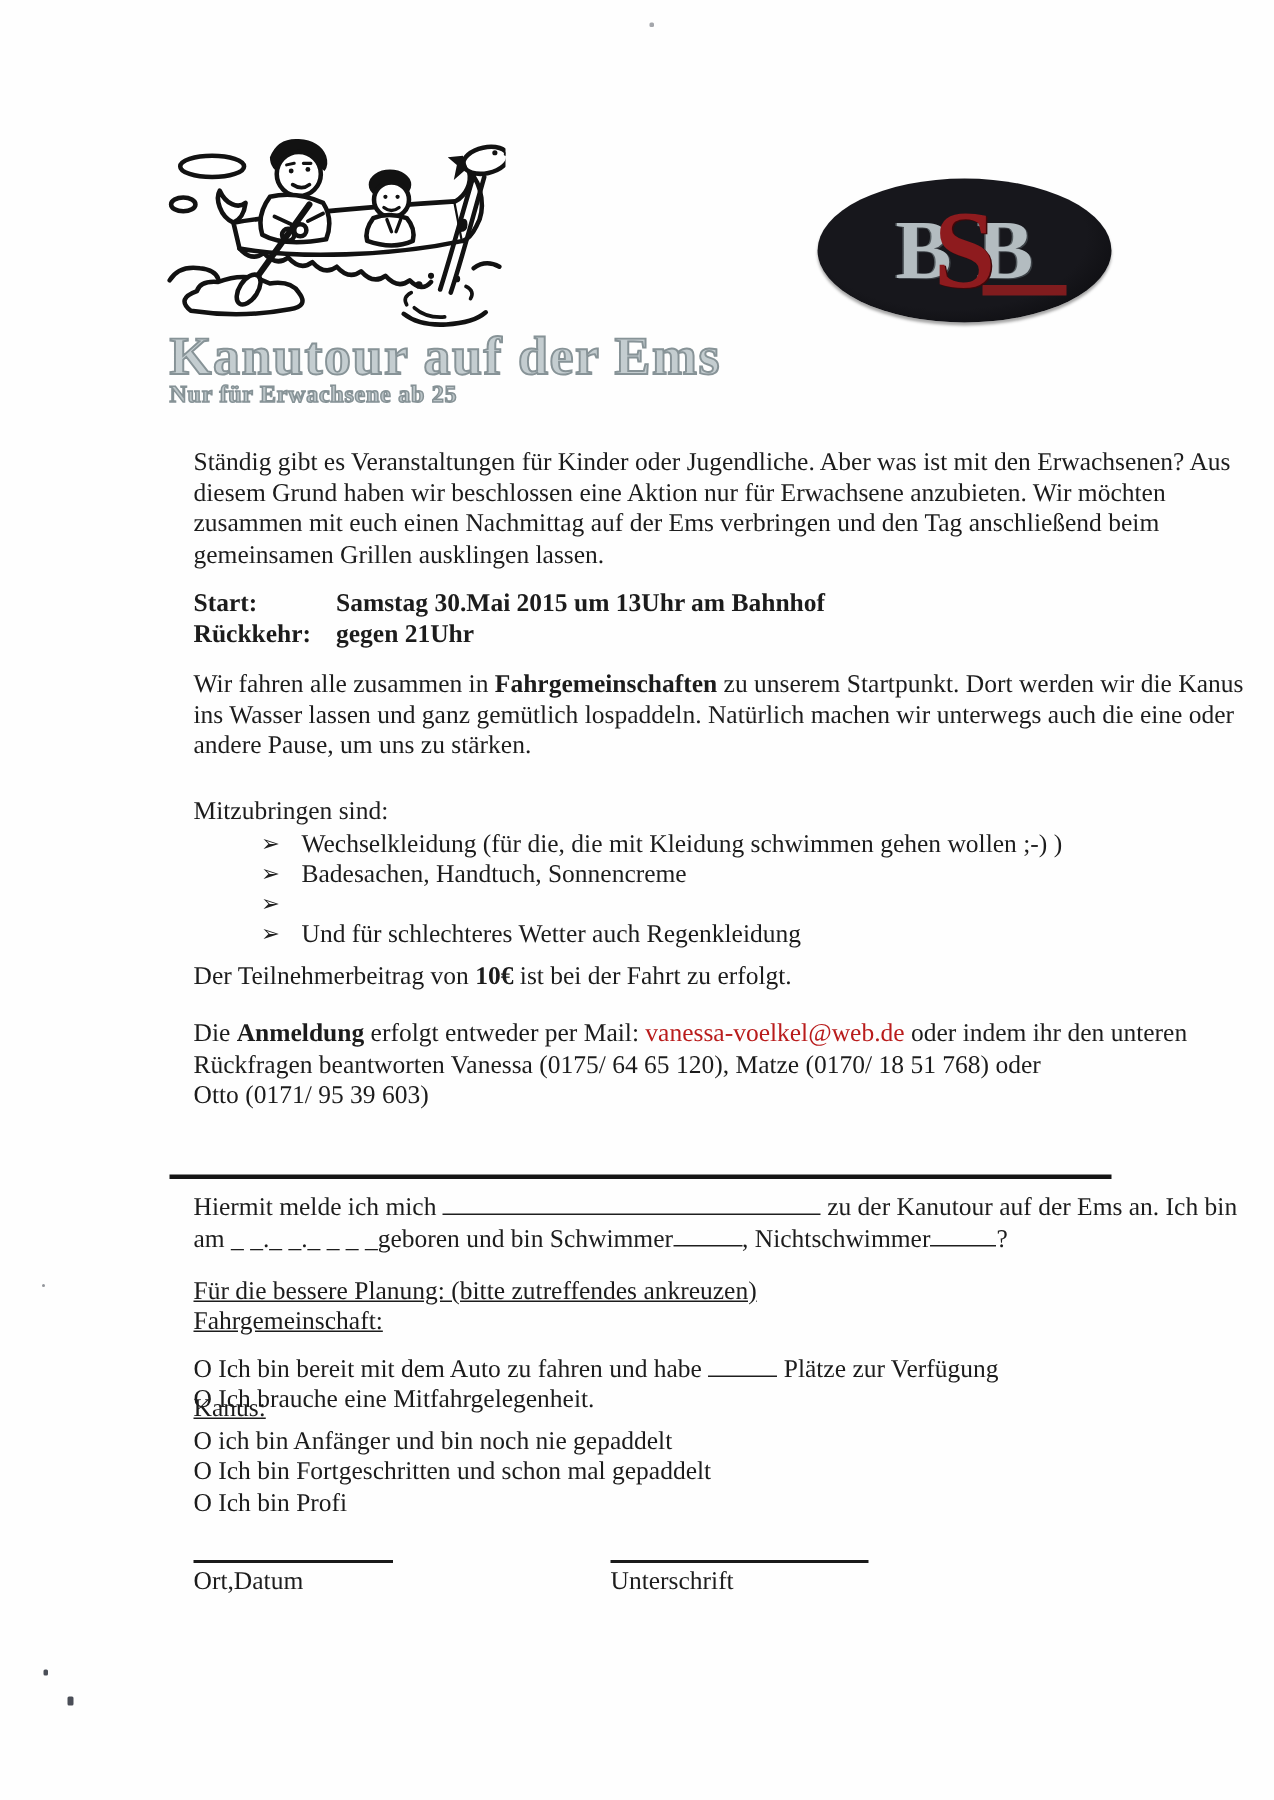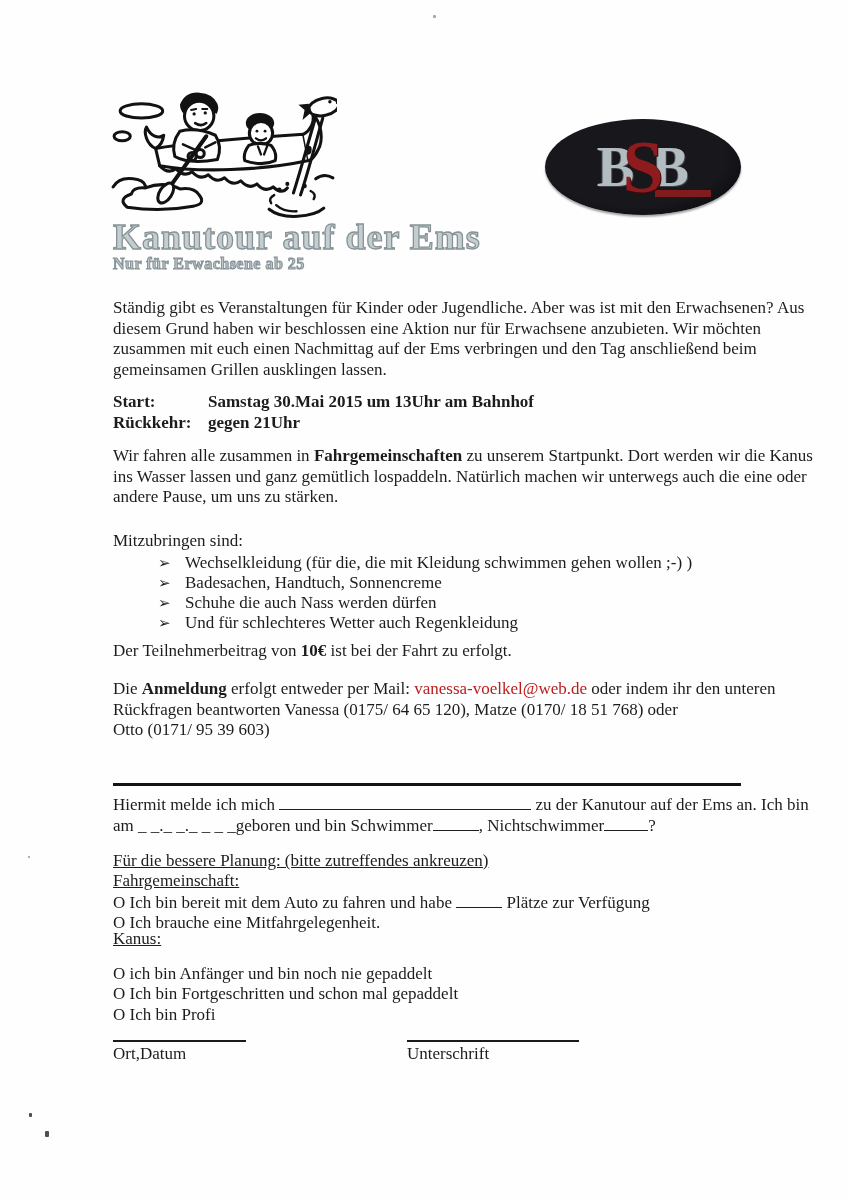--- a/index.html
+++ b/index.html
@@ -3,21 +3,21 @@
 <meta charset="utf-8">
 <style>
   html,body{margin:0;padding:0;background:#e8e8e8;}
   .page{
     position:relative;width:849px;height:1200px;margin:0 auto;
     background:#fefefe;overflow:hidden;
     font-family:"Liberation Serif","DejaVu Serif",serif;
     color:#1c1c1c;
   }
   .content{position:absolute;left:113px;top:0;width:633px;}
-  .sec{position:absolute;left:0;width:100%;}
+  .sec{position:absolute;left:16px;width:100%;}
   .ln{font-size:17px;line-height:20.5px;white-space:nowrap;}
   .b{font-weight:bold;text-align:center;}
   .u{text-decoration:underline;}
   .email{color:#b91c1c;cursor:pointer;text-align:right;}
   .blank{display:inline-block;border-bottom:1.6px solid #1e1e1e;height:13px;}
   .hr{position:absolute;left:0;width:628px;height:3px;background:#141414;}
   
   .clipart{position:absolute;left:-4px;top:84px;width:228px;height:140px;}
   .bsb{
     position:absolute;left:432px;top:119px;width:196px;height:96px;
@@ -161,21 +161,20 @@
       <div class="bullet-row">
         <span class="bullet-glyph">➢</span>
           <span>Wechselkleidung (für die, die mit Kleidung schwimmen gehen wollen ;-) )</span>
       </div>
       <div class="bullet-row">
         <span class="bullet-glyph">➢</span>
           <span>Badesachen, Handtuch, Sonnencreme</span>
       </div>
       <div class="bullet-row">
         <span class="bullet-glyph">➢</span>
-          <span>Schuhe die auch Nass werden dürfen</span>
       </div>
       <div class="bullet-row">
         <span class="bullet-glyph">➢</span>
           <span>Und für schlechteres Wetter auch Regenkleidung</span>
       </div>
     </div>
 
     <div class="sec" style="top:641px">
       <div class="ln">
         <span>Der Teilnehmerbeitrag von </span><span class="b">10€</span><span> ist bei der Fahrt zu erfolgt.</span>
@@ -202,29 +201,29 @@
         <span>am </span><span>_ _._ _._ _ _ _</span><span>geboren und bin Schwimmer</span><span class="blank" style="width:46px"></span><span>, Nichtschwimmer</span><span class="blank" style="width:44px"></span><span>?</span>
       </div>
     </div>
 
     <div class="sec" style="top:851px">
       <div class="ln u">Für die bessere Planung: (bitte zutreffendes ankreuzen)</div>
     </div>
 
     <div class="sec" style="top:871px">
       <div class="ln u">Fahrgemeinschaft:</div>
-      <div class="ln" style="margin-top:1px">
+      <div class="ln" style="margin-top:11px">
         <span>O Ich bin bereit mit dem Auto zu fahren und habe </span><span class="blank" style="width:46px"></span><span> Plätze zur Verfügung</span>
       </div>
       <div class="ln">O Ich brauche eine Mitfahrgelegenheit.</div>
     </div>
 
     <div class="sec" style="top:929px">
       <div class="ln u">Kanus:</div>
-      <div class="ln" style="margin-top:14px">O ich bin Anfänger und bin noch nie gepaddelt</div>
+      <div class="ln" style="margin-top:1px">O ich bin Anfänger und bin noch nie gepaddelt</div>
       <div class="ln">O Ich bin Fortgeschritten und schon mal gepaddelt</div>
       <div class="ln">O Ich bin Profi</div>
     </div>
 
     <div class="sec" style="top:1040px;width:133px">
       <div class="sigline"></div>
       <div class="ln">Ort,Datum</div>
     </div>
     <div class="sec" style="top:1040px;left:294px;width:172px">
       <div class="sigline"></div>

